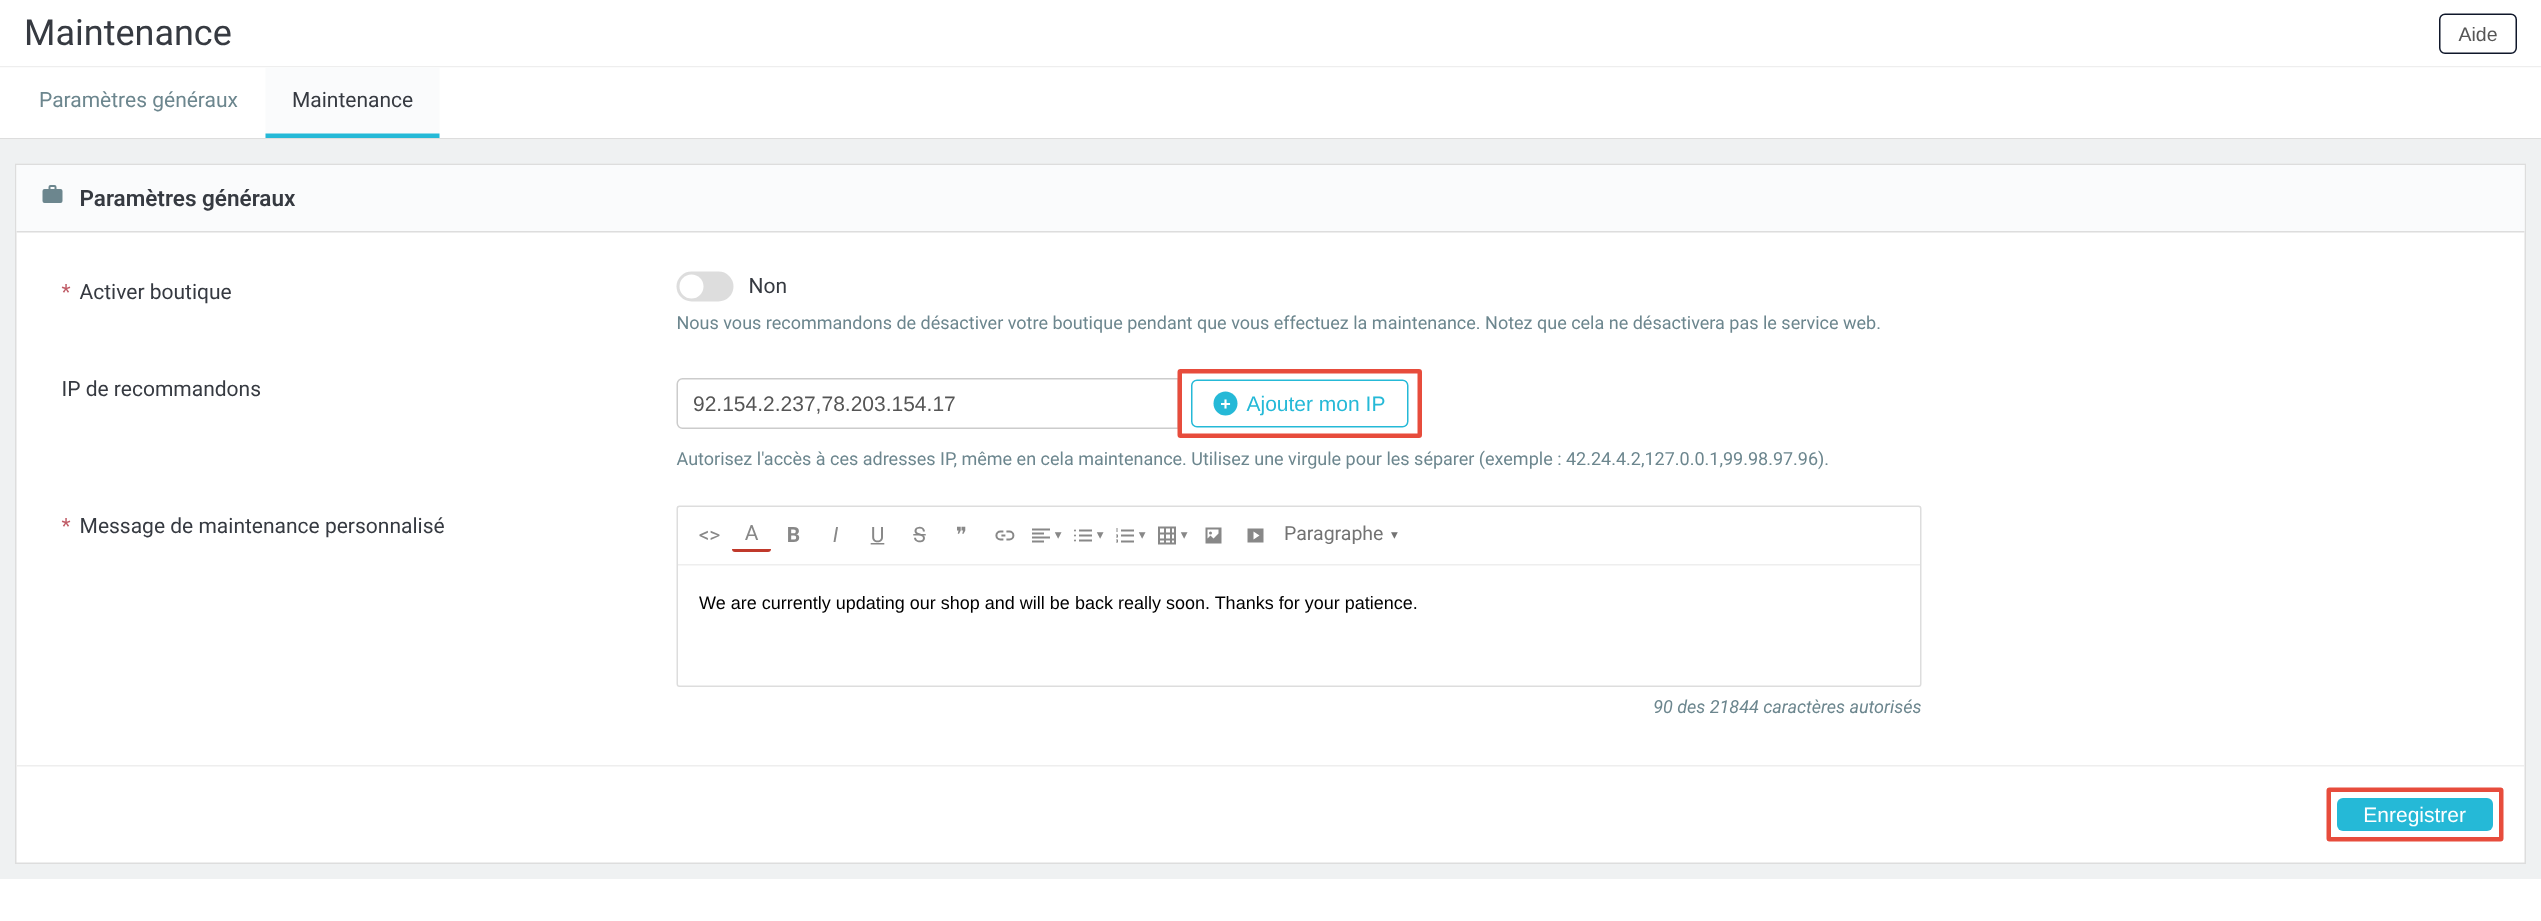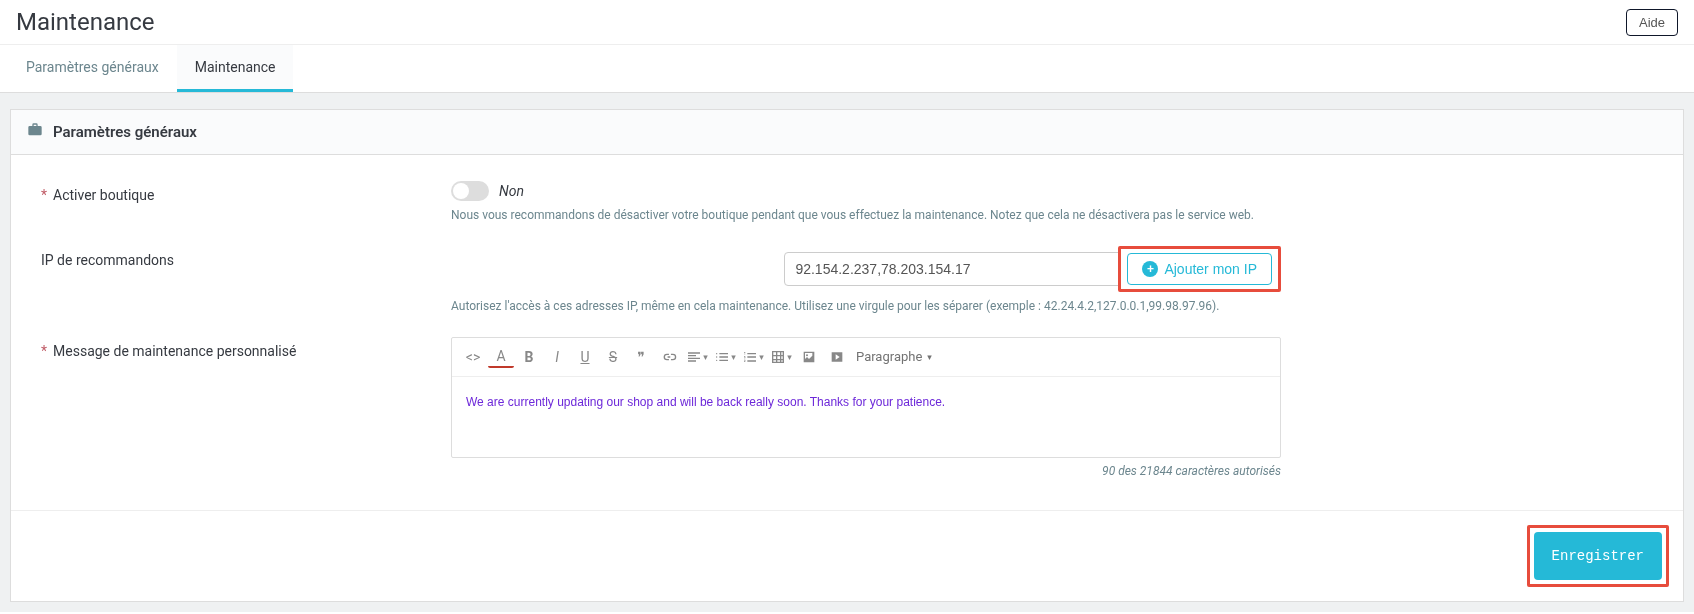--- a/index.html
+++ b/index.html
@@ -19,43 +19,43 @@
 .panel-body { padding: 26px 30px 10px; }
 
 .form-row { display: flex; align-items: flex-start; margin-bottom: 22px; }
 .form-label { width: 410px; text-align: left; padding-right: 20px; padding-top: 6px; color: #363a41; font-size: 14px; }
 .req::before { content: "*"; color: #c05c67; margin-right: 6px; }
 .form-control-wrap { flex: 1; max-width: 830px; }
 
 .toggle-row { display: flex; align-items: center; gap: 10px; }
 .toggle { width: 38px; height: 20px; background: #ddd; border-radius: 10px; position: relative; cursor: pointer; }
 .toggle .knob { position: absolute; left: 2px; top: 2px; width: 16px; height: 16px; background: #fff; border-radius: 50%; }
-.toggle-label { font-size: 14px; color: #363a41; font-style: italic; }
+.toggle-label { font-size: 14px; color: #363a41; }
 
 .hint { color: #6c868e; font-size: 12px; margin-top: 6px; line-height: 1.4; }
 
-.ip-row { display: flex; align-items: center; gap: 0; justify-content: flex-end; }
+.ip-row { display: flex; align-items: center; gap: 0; }
 .text-input { flex: 0 0 335px; border: 1px solid #ccc; border-radius: 4px 0 0 4px; padding: 8px 10px; font-size: 14px; color: #555; }
 .highlight-box { border: 3px solid #e74c3c; padding: 4px 6px; margin-left: -1px; border-radius: 2px; }
 .btn-outline { border: 1px solid #25b9d7; background: #fff; color: #25b9d7; padding: 7px 14px; border-radius: 4px; cursor: pointer; display: inline-flex; align-items: center; gap: 6px; font-size: 14px; }
 .plus-circle { width: 16px; height: 16px; background: #25b9d7; border-radius: 50%; color: #fff; display: inline-flex; align-items: center; justify-content: center; font-size: 12px; line-height: 1; font-weight: bold; }
 
 .editor { border: 1px solid #ddd; border-radius: 2px; }
 .editor-toolbar { display: flex; align-items: center; gap: 2px; padding: 6px 8px; border-bottom: 1px solid #eee; flex-wrap: wrap; }
 .ed-btn { width: 26px; height: 26px; display: inline-flex; align-items: center; justify-content: center; color: #888; cursor: pointer; border-radius: 2px; font-size: 14px; }
 .ed-btn svg { width: 16px; height: 16px; fill: #888; }
 .ed-btn.underline-a { border-bottom: 2px solid #c0392b; height: 22px; }
-.editor-body { padding: 18px 14px; min-height: 80px; font-size: 12px; color: #6d28d9; font-family: Verdana, sans-serif; }
+.editor-body { padding: 18px 14px; min-height: 80px; font-size: 12px; color: #000000; font-family: Verdana, sans-serif; }
 .char-count { text-align: right; font-style: italic; color: #6c868e; font-size: 12px; margin-top: 6px; }
 
 .para-select { padding: 2px 4px; color: #737373; font-size: 13px; cursor: pointer; display: inline-flex; align-items: center; gap: 4px; }
 
 .panel-footer { border-top: 1px solid #eee; padding: 14px 14px; display: flex; justify-content: flex-end; }
 .save-highlight { border: 3px solid #e74c3c; padding: 4px; border-radius: 2px; }
-.btn-primary { background: #25b9d7; color: #fff; border: none; padding: 16px 18px; border-radius: 4px; cursor: pointer; font-size: 14px; font-family: Liberation Mono, monospace; }
+.btn-primary { background: #25b9d7; color: #fff; border: none; padding: 3px 18px; border-radius: 4px; cursor: pointer; font-size: 14px; }
 
 .briefcase-icon svg { width: 16px; height: 16px; fill: #6c868e; }
 .caret { font-size: 9px; margin-left: 1px; }
 </style>
 </head>
 <body>
 
 <div class="topbar">
   <h1 class="page-title">Maintenance</h1>
   <button class="help-btn">Aide</button>

